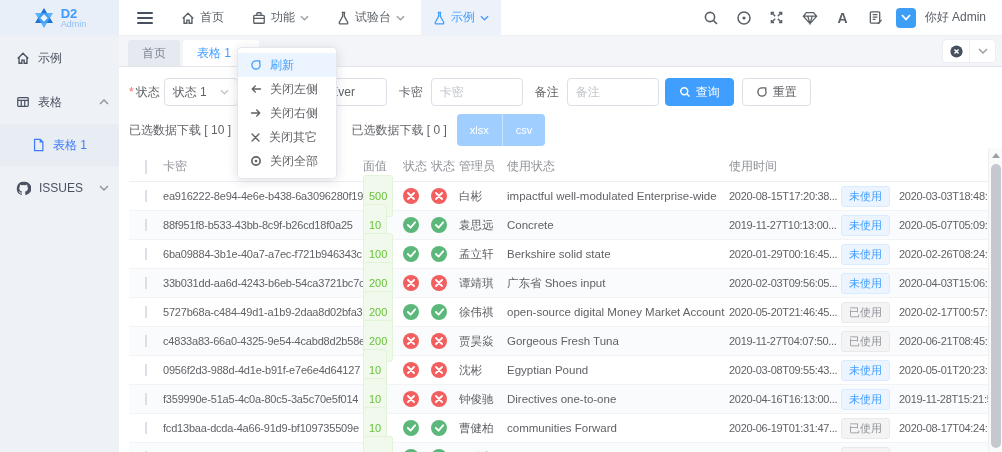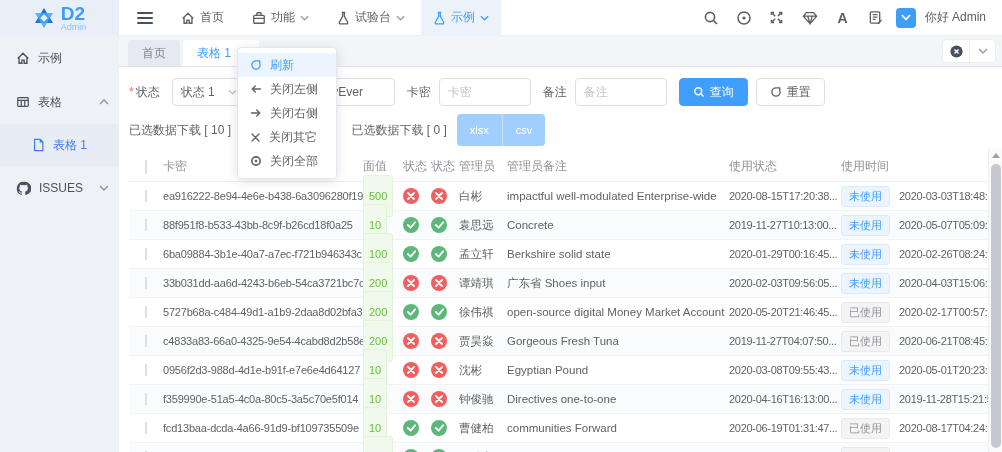--- a/index.html
+++ b/index.html
@@ -3,21 +3,21 @@
 <meta charset="utf-8">
 <style>
   * { margin:0; padding:0; box-sizing:border-box; }
   html,body { width:1002px; height:452px; overflow:hidden; }
   body { font-family:"Liberation Sans","DejaVu Sans",sans-serif; font-size:12px; color:#606266; background:#fff; position:relative; }
 
   
   .header { position:absolute; top:0; left:0; right:0; height:36px; background:#fff; border-bottom:1px solid #eef0f4; display:flex; align-items:stretch; z-index:5; }
   .logo-area { width:119px; background:#e9eff8; display:flex; align-items:center; justify-content:center; gap:6px; flex:none; }
   .logo-text { line-height:1; }
-  .logo-text .l1 { color:#3e9bff; font-size:19px; font-weight:bold; }
+  .logo-text .l1 { color:#3e9bff; font-size:13px; font-weight:bold; }
   .logo-text .l2 { color:#8fc0f8; font-size:9px; }
   .header-main { flex:1; display:flex; align-items:center; padding:0 12px; gap:4px; }
   .hamburger { width:28px; height:28px; display:flex; align-items:center; justify-content:center; cursor:pointer; margin-right:6px; }
   .nav-item { display:flex; align-items:center; gap:5px; padding:0 12px; height:36px; color:#5a6066; cursor:pointer; white-space:nowrap; }
   .nav-item.active { background:#edf2fa; color:#409eff; }
   .nav-item.active svg { stroke:#409eff; }
   .header-right { margin-left:auto; display:flex; align-items:center; gap:7px; }
   .hicon { width:26px; height:26px; display:flex; align-items:center; justify-content:center; cursor:pointer; }
   .font-icon { font-size:14px; font-weight:600; color:#5a6066; }
   .avatar { width:20px; height:20px; border-radius:4px; background:#3d9ef6; display:flex; align-items:center; justify-content:center; cursor:pointer; }
@@ -43,21 +43,21 @@
   .tab-ctrl-btn + .tab-ctrl-btn { border-left:1px solid #eceef3; }
 
   
   .content { position:absolute; top:67px; left:119px; right:0; bottom:0; background:#fff; padding:11px 0 0 10px; }
 
   
   .form-row { display:flex; align-items:center; height:28px; margin-bottom:11px; }
   .flabel { color:#606266; white-space:nowrap; }
   .req { color:#f56c6c; margin-right:2px; }
   .sel, .inp { height:28px; border:1px solid #dcdfe6; border-radius:4px; background:#fff; display:flex; align-items:center; padding:0 8px; color:#606266; }
-  .sel { width:74px; margin-left:12px; justify-content:space-between; cursor:pointer; }
+  .sel { width:74px; margin-left:4px; justify-content:space-between; cursor:pointer; }
   .inp input { border:none; outline:none; width:100%; font-size:12px; color:#606266; font-family:inherit; background:transparent; }
   .inp input::placeholder { color:#c0c4cc; }
   .btn { height:28px; border-radius:4px; display:flex; align-items:center; justify-content:center; gap:5px; padding:0 13px; cursor:pointer; border:1px solid #dcdfe6; background:#fff; color:#606266; white-space:nowrap; }
   .btn.primary { background:#409eff; border-color:#409eff; color:#fff; }
 
   
   .dl-row { display:flex; align-items:center; height:26px; margin-bottom:9px; }
   .dl-label { color:#606266; white-space:nowrap;text-align:right; }
   .btn-group { display:flex; margin-left:10px; }
   .gbtn { height:26px; padding:16px 13px; display:flex; align-items:center; color:#fff; background:#409eff; cursor:pointer; font-size:11px; }
@@ -275,21 +275,21 @@
       <input type="text" value="FairyEver" style="">
     </div>
     <span class="flabel" style="margin-left:12px;">卡密</span>
     <div class="inp" style="width:92px; margin-left:8px;">
       <input type="text" placeholder="卡密" style="">
     </div>
     <span class="flabel" style="margin-left:12px;">备注</span>
     <div class="inp" style="width:92px; margin-left:8px;">
       <input type="text" placeholder="备注" style="">
     </div>
-    <div class="btn primary" style="margin-left:12px;">
+    <div class="btn primary" style="margin-left:6px;">
       <svg width="12" height="12" viewBox="0 0 16 16" fill="none" stroke="#fff" stroke-width="2">
           <circle cx="7" cy="7" r="4.6"></circle>
           <path d="M10.6 10.6 L14 14"></path>
         </svg>
       <span>查询</span>
     </div>
     <div class="btn" style="margin-left:8px;">
       <svg width="12" height="12" viewBox="0 0 16 16" fill="none" stroke="#606266" stroke-width="1.8">
           <path d="M13.5 8 A5.5 5.5 0 1 1 8 2.5 M8 2.5 H13 M13 2.5 V6.5" stroke-linecap="round" fill="none"></path>
         </svg>
@@ -311,21 +311,20 @@
   </div>
 
   <div class="table-wrap">
     <div class="trow head">
       <div class="hcell" style="text-align:center;"><span class="ckbox"></span></div>
       <div class="hcell">卡密</div>
       <div class="hcell">面值</div>
       <div class="hcell">状态</div>
       <div class="hcell">状态</div>
       <div class="hcell">管理员</div>
-      <div class="hcell">管理员备注</div>
       <div class="hcell">使用状态</div>
       <div class="hcell">使用时间</div>
     </div>
     <div>
   <div class="trow">
     <div class="cell" style="text-align:center;"><span class="ckbox"></span></div>
     <div class="cell kami">ea916222-8e94-4e6e-b438-6a3096280f19</div>
     <div class="cell"><span class="val-badge">500</span></div>
     <div class="cell">
             <span class="status-dot fail">

